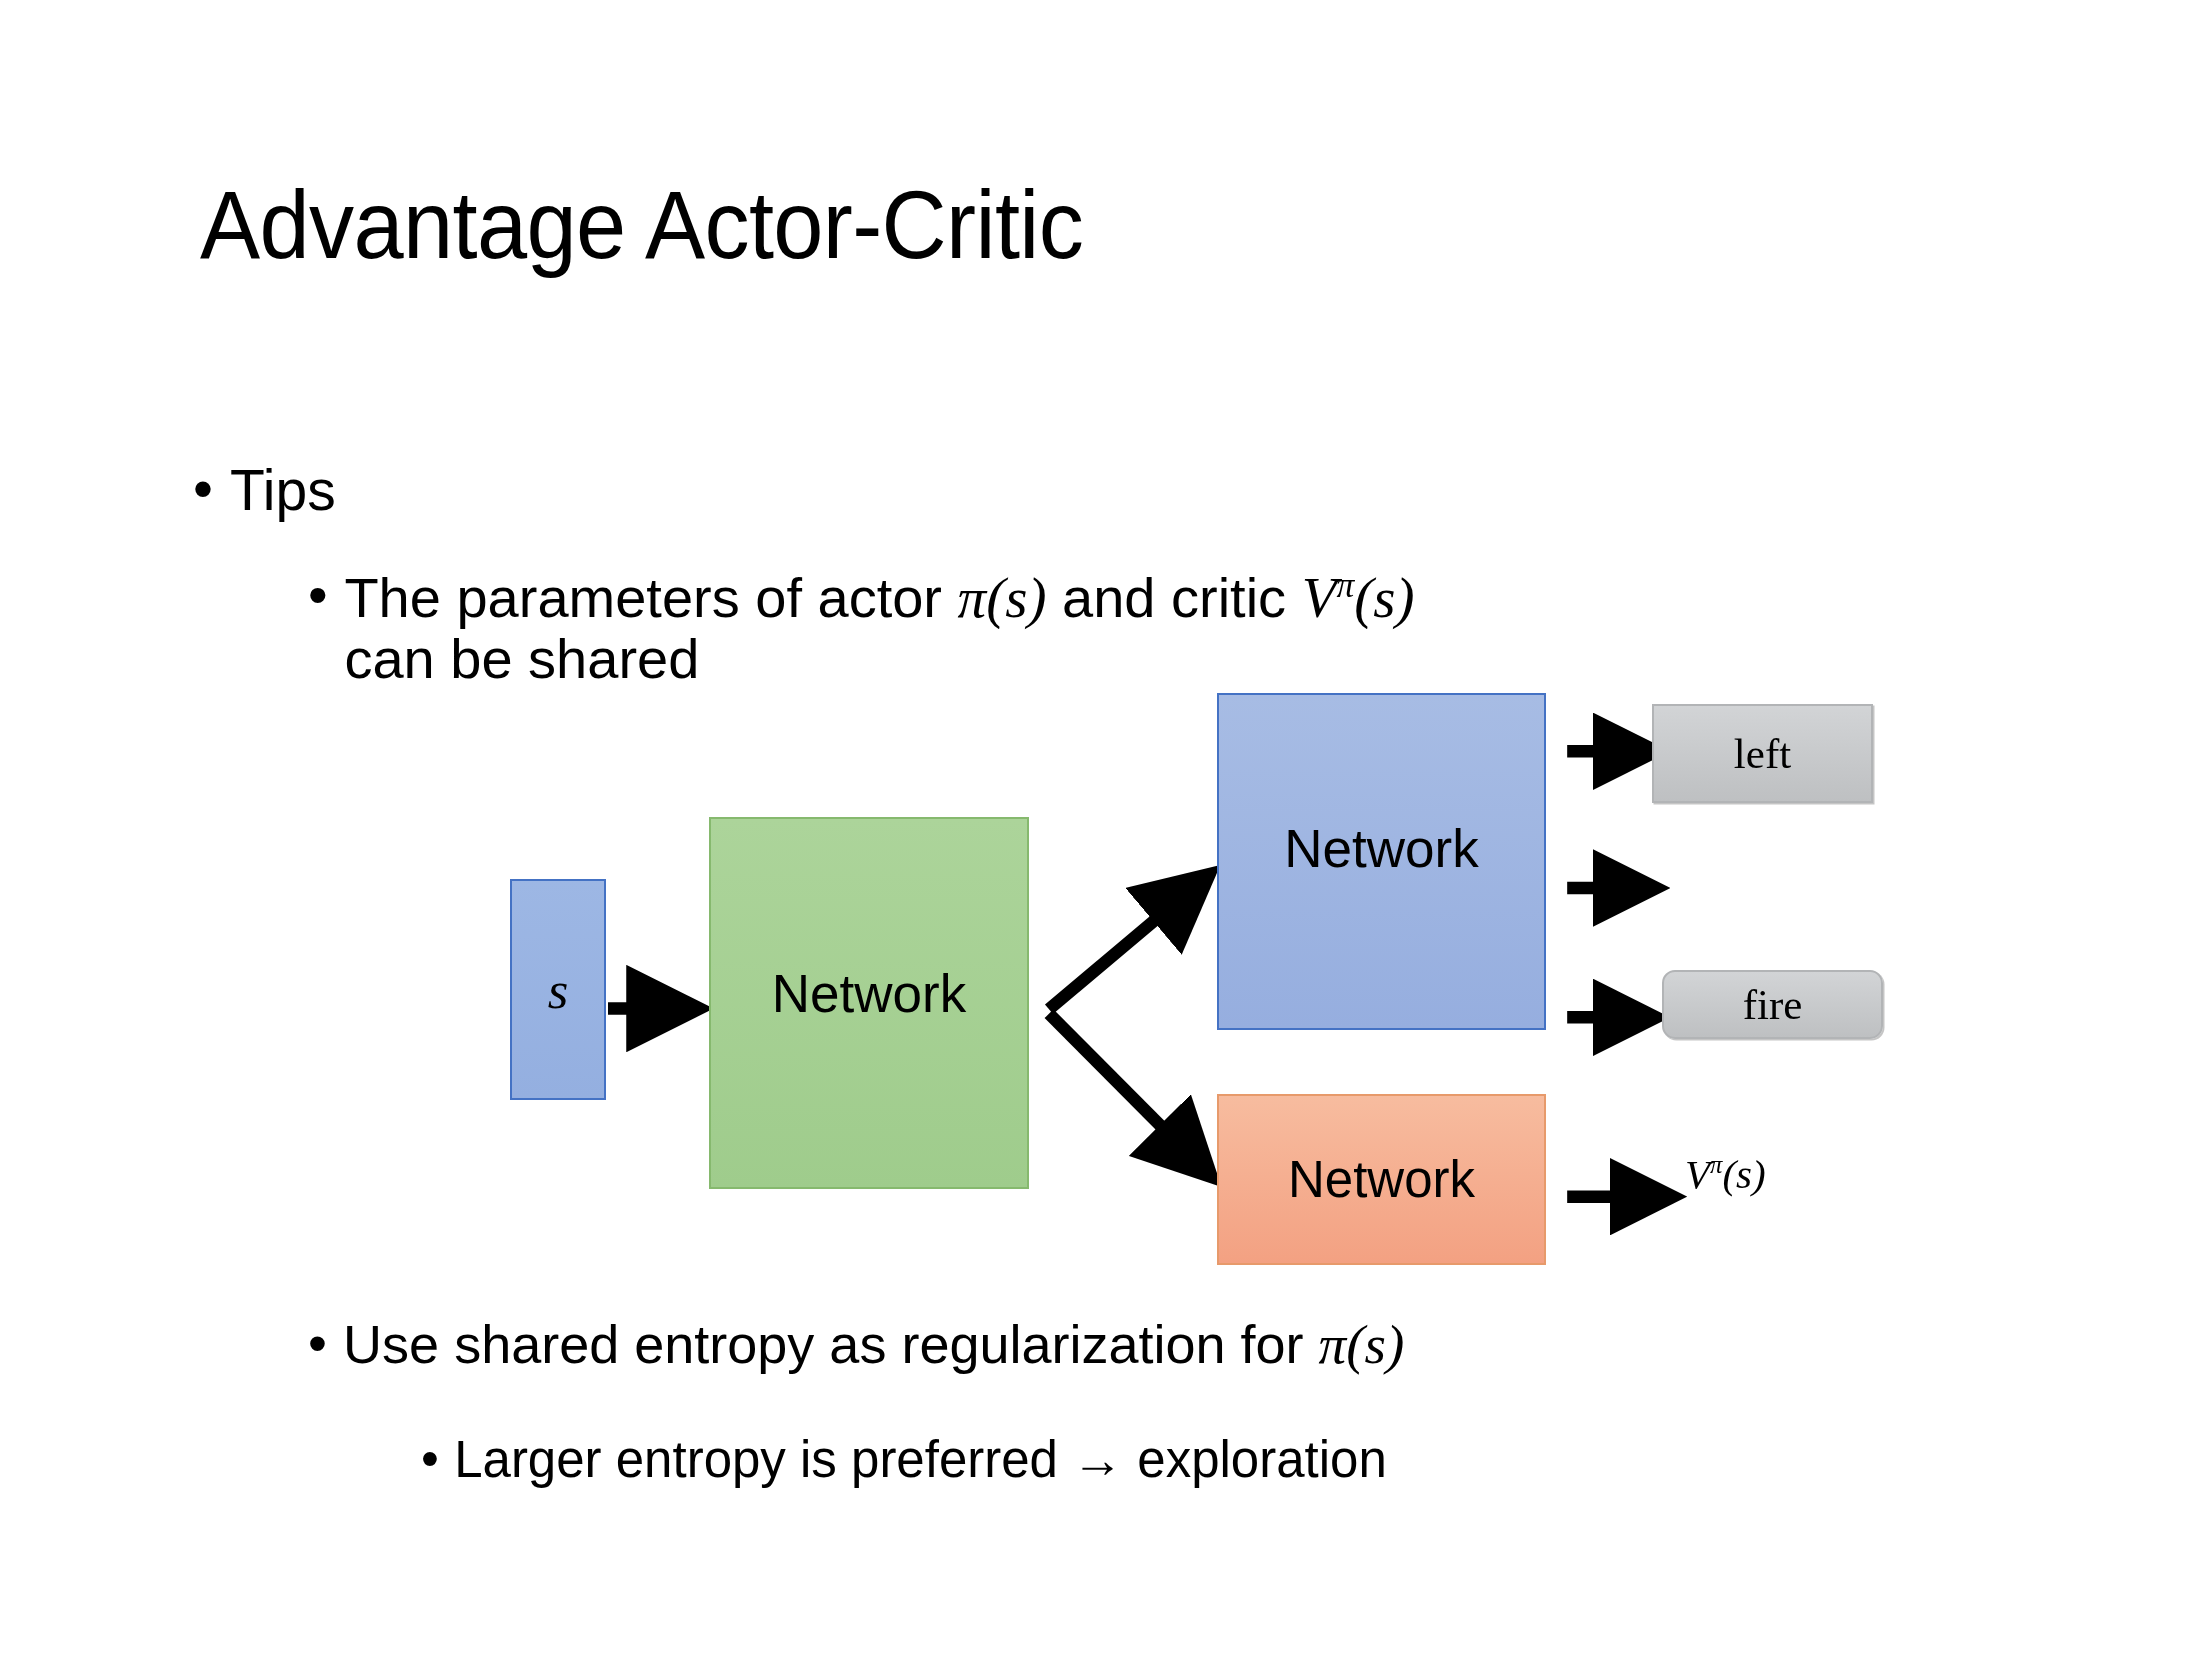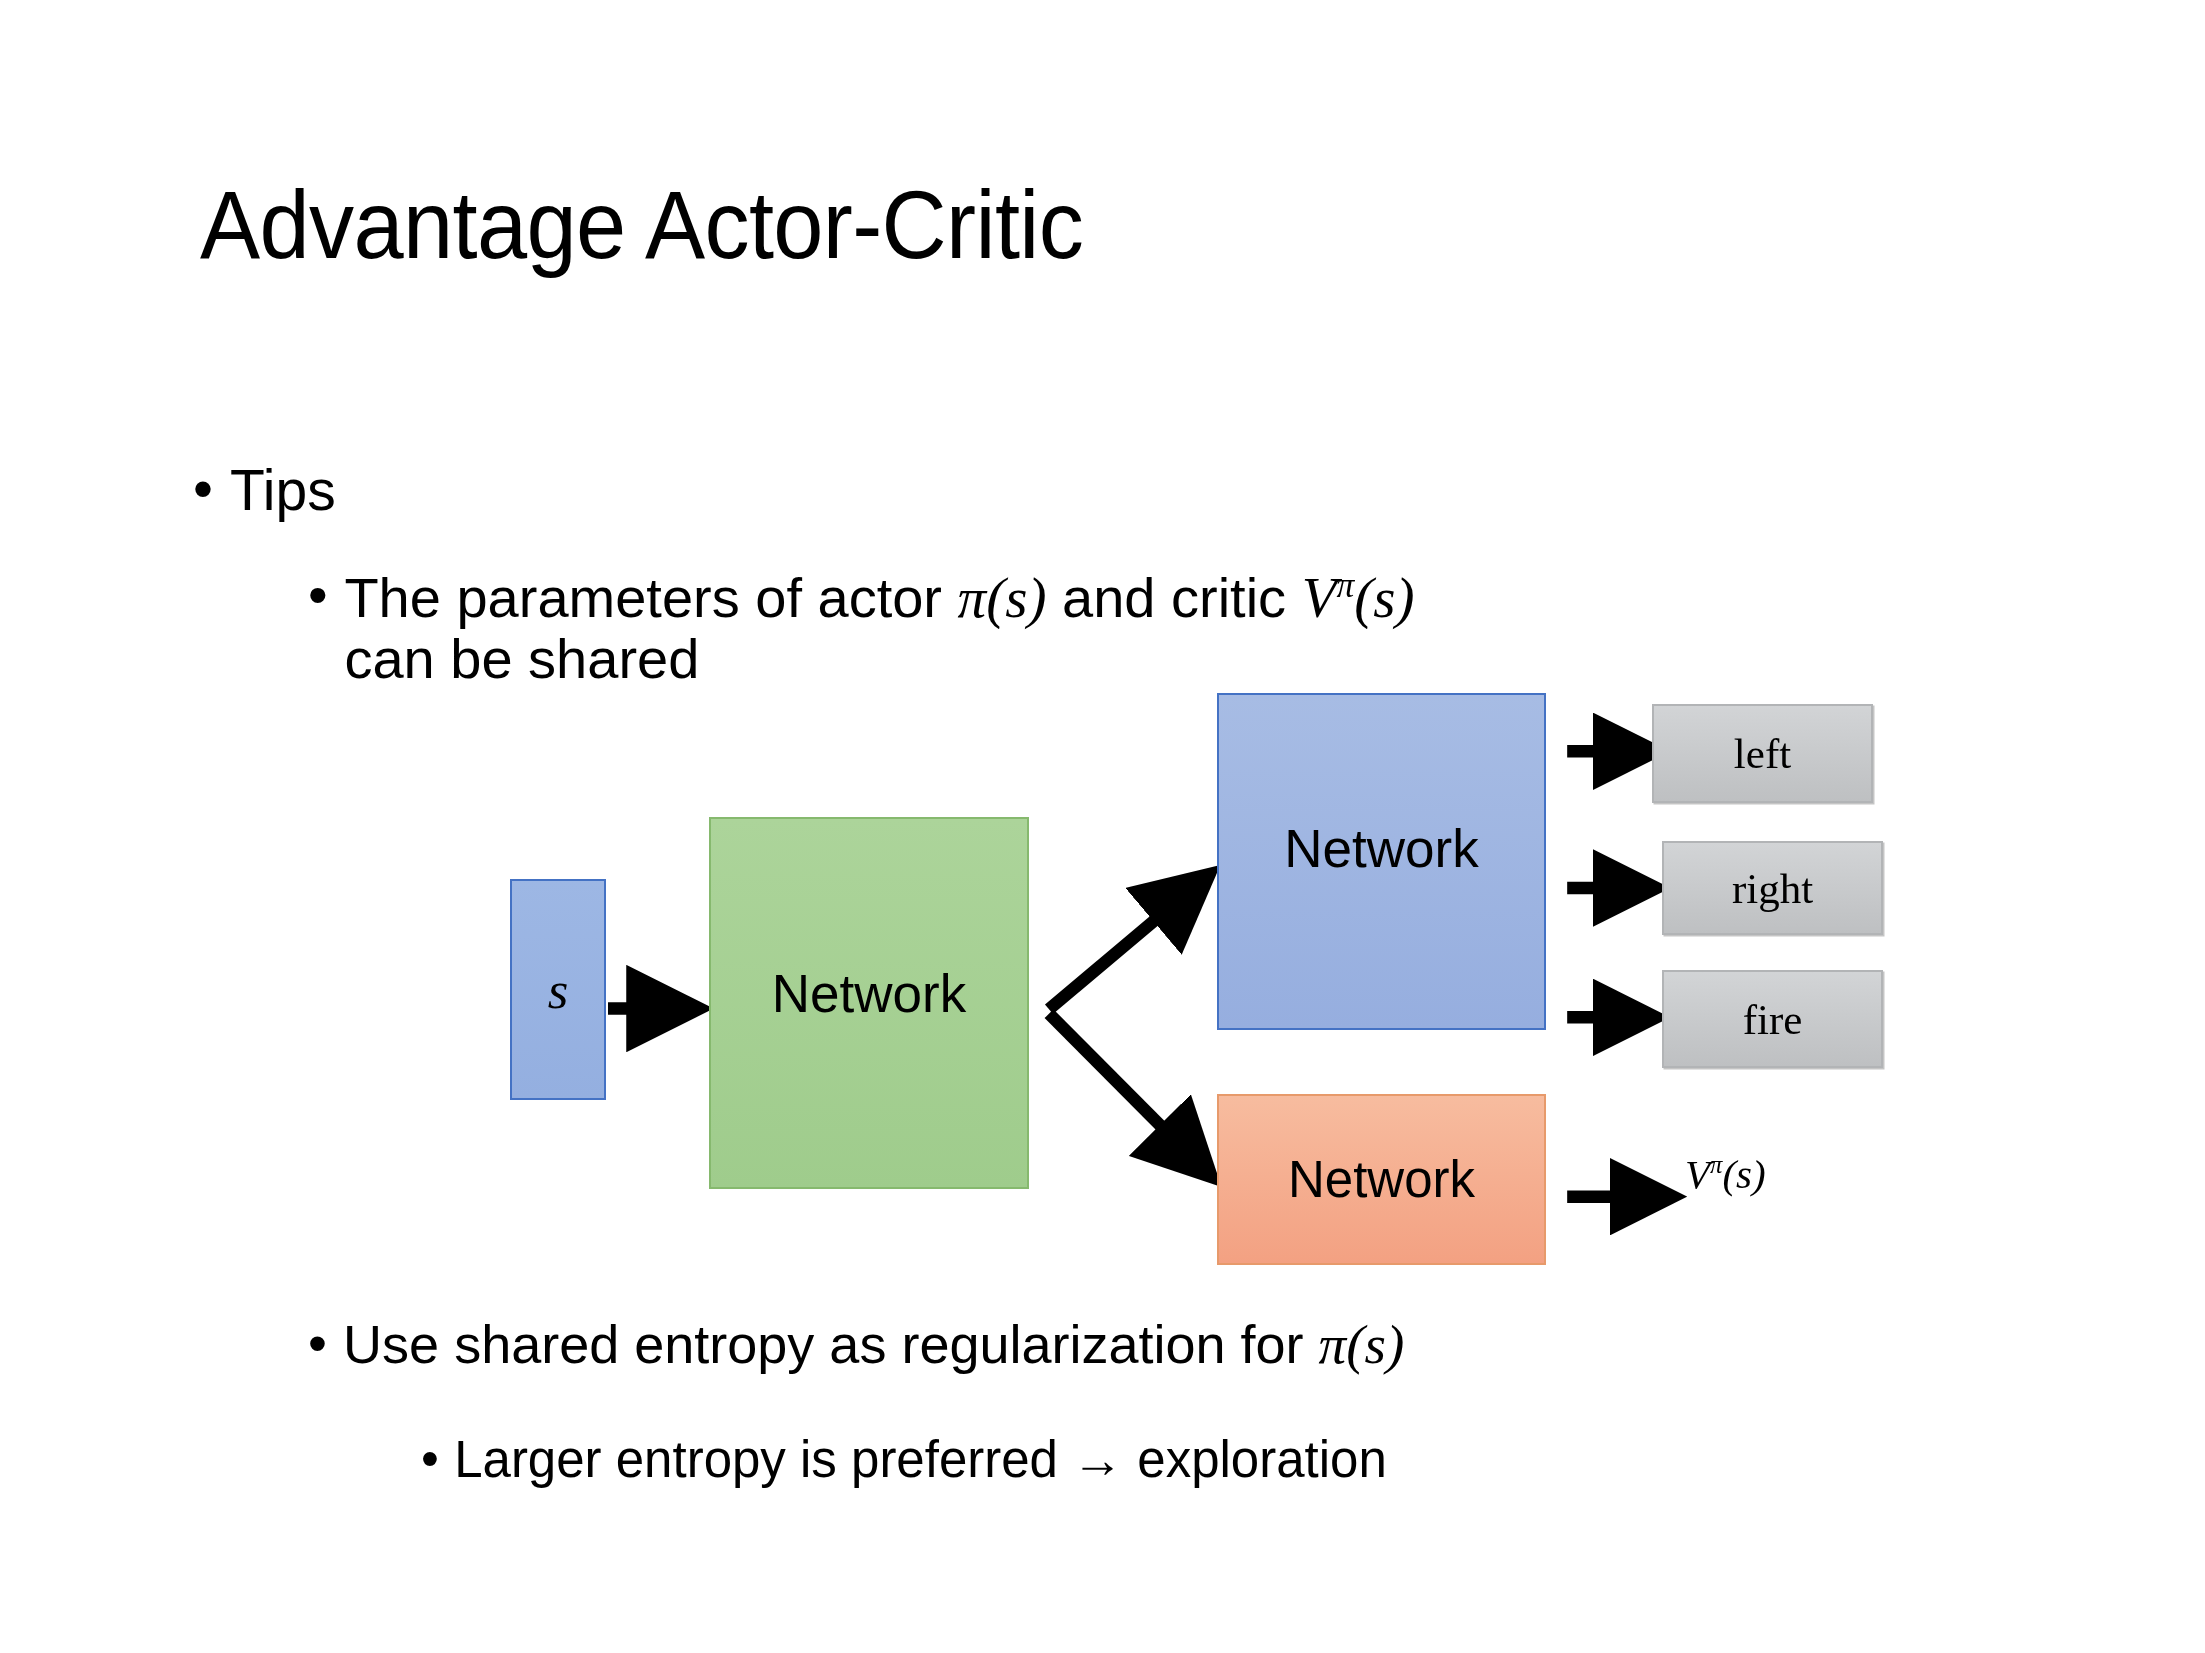--- a/index.html
+++ b/index.html
@@ -140,21 +140,21 @@
     justify-content: center;
     background: linear-gradient(180deg, #D2D4D6 0%, #BEC0C2 100%);
     border: 2.2px solid #B2B4B6;
     font-family: "Liberation Serif", serif;
     font-size: 43px;
     color: #000000;
     box-shadow: 1.5px 1.5px 0 rgba(150,150,150,0.55);
   }
   #gbox-left  { left: 1632px; top: 704px;  width: 221px; height: 99px; }
   #gbox-right { left: 1642px; top: 841px; width: 221px; height: 94px; }
-  #gbox-fire  { left: 1642px; top: 970px; width: 221px; height: 98px; }
+  #gbox-fire  { left: 1642px; top: 970px; width: 221px; height: 69px; border-radius: 13px; }
 
   #vlabel {
     position: absolute;
     left: 1665px; top: 1150px;
     font-family: "Liberation Serif", serif;
     font-style: italic;
     font-size: 41px;
     color: #000000;
     white-space: nowrap;
   }
@@ -227,23 +227,20 @@
     <span class="nlabel">Network</span>
   </div>
 
   <div class="box" id="box-critic">
     <span class="nlabel">Network</span>
   </div>
 
   <div class="gbox" id="gbox-left">
     <span>left</span>
   </div>
-  <div class="gbox" id="gbox-right">
-    <span>right</span>
-  </div>
   <div class="gbox" id="gbox-fire">
     <span>fire</span>
   </div>
 
   <div id="vlabel"><span>V</span><sup>π</sup><span>(s)</span></div>
 
 </div>
 
 
 </body></html>

